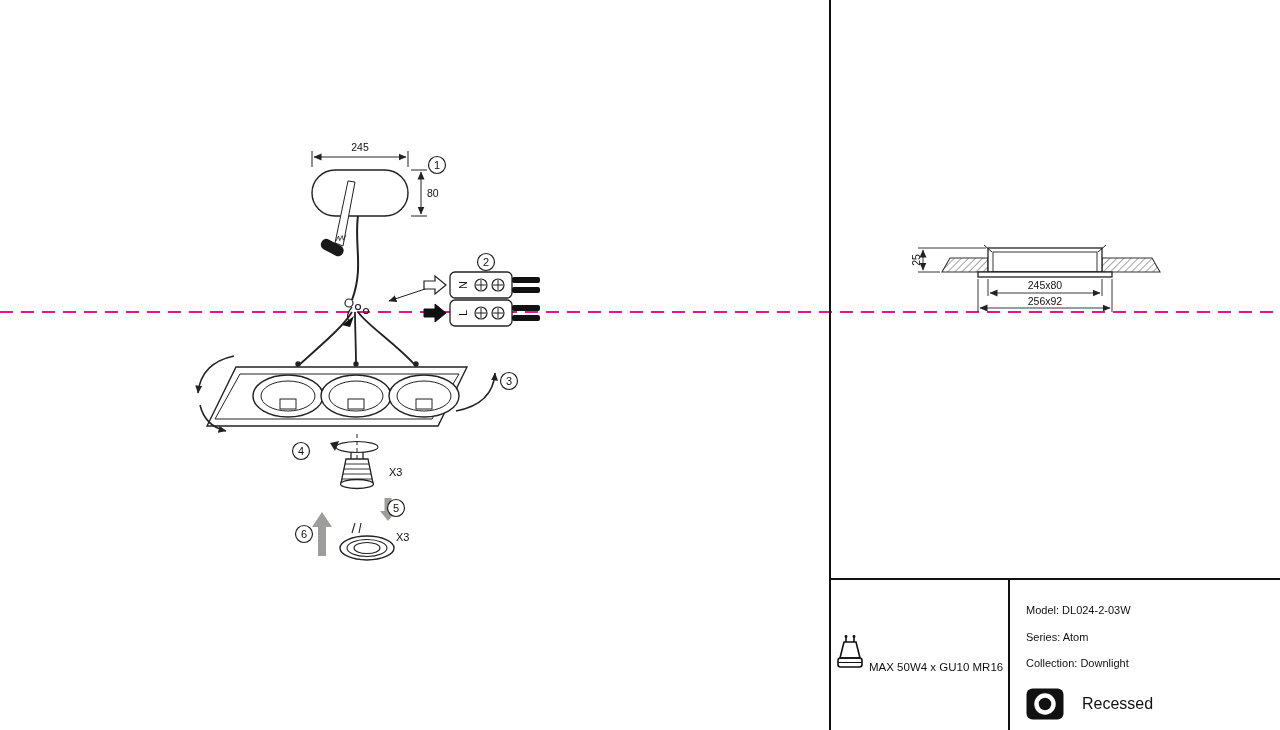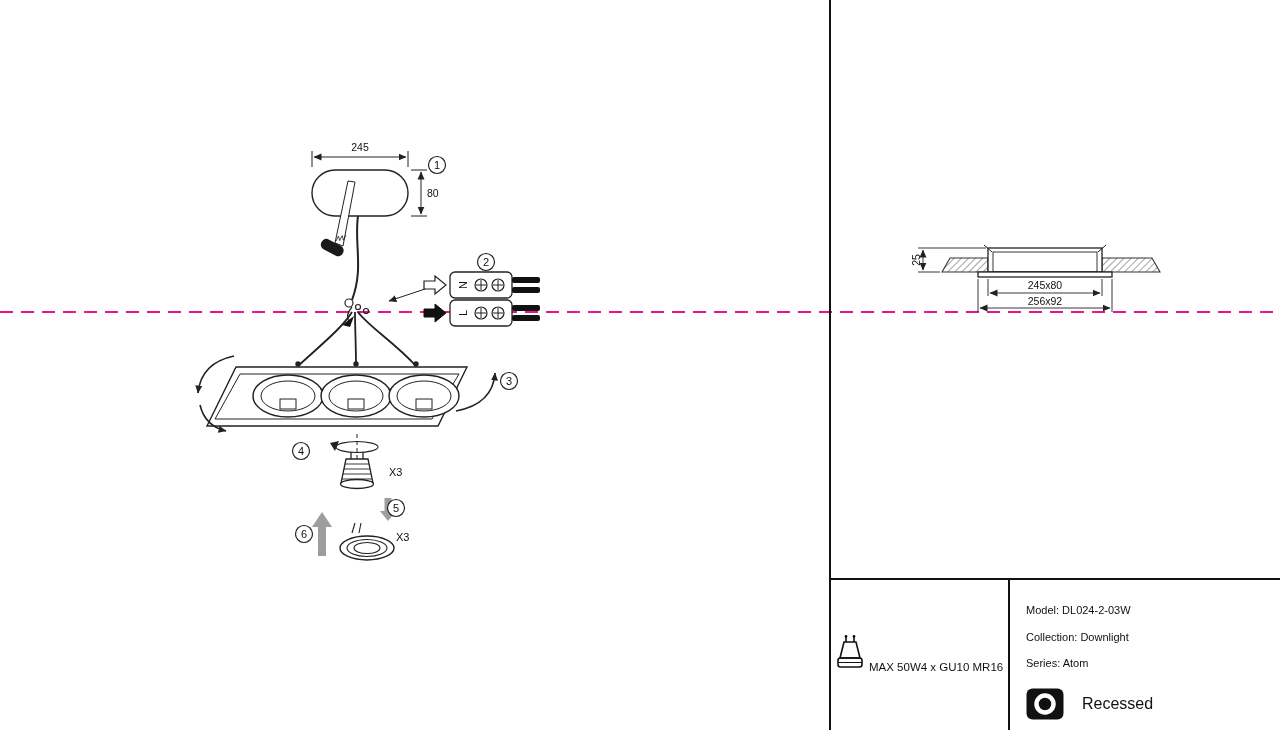--- a/index.html
+++ b/index.html
@@ -225,22 +225,22 @@
           <path d="M13,8 h12 l4,16 h-20 Z"></path>
           <rect x="7" y="24" width="24" height="9" rx="2.5"></rect>
           <line x1="7" y1="28.5" x2="31" y2="28.5" stroke-width="1"></line>
         </g>
       </svg>
       <div class="lamp-text">MAX 50W</div>
       <div class="lamp-text">4 x GU10 MR16</div>
     </div>
     <div class="info-cell">
       <div class="info-line">Model: DL024-2-03W</div>
+      <div class="info-line">Series: Atom</div>
       <div class="info-line">Collection: Downlight</div>
-      <div class="info-line">Series: Atom</div>
       <div class="mount-row">
         <svg width="38" height="32" viewBox="0 0 38 32">
           <rect x="0.5" y="0.5" width="37" height="31" rx="6" fill="#111"></rect>
           <circle cx="19" cy="16" r="8.5" fill="none" stroke="#fff" stroke-width="4.5"></circle>
         </svg>
         <span>Recessed</span>
       </div>
     </div>
   </div>
 

